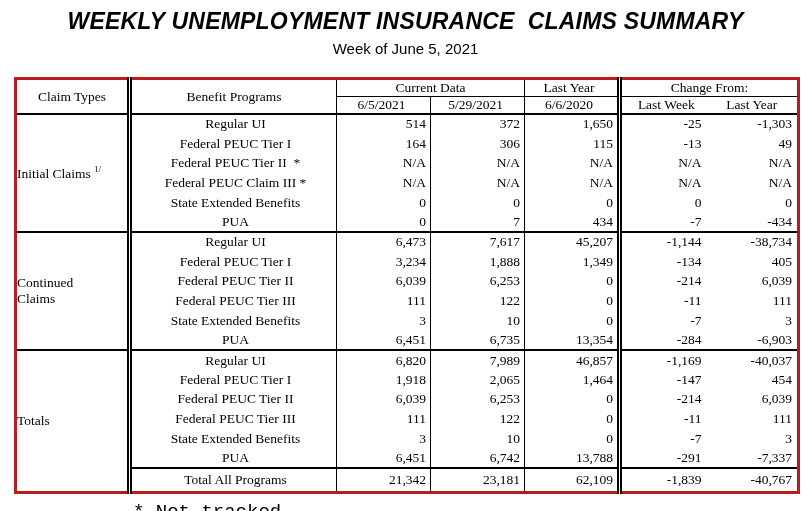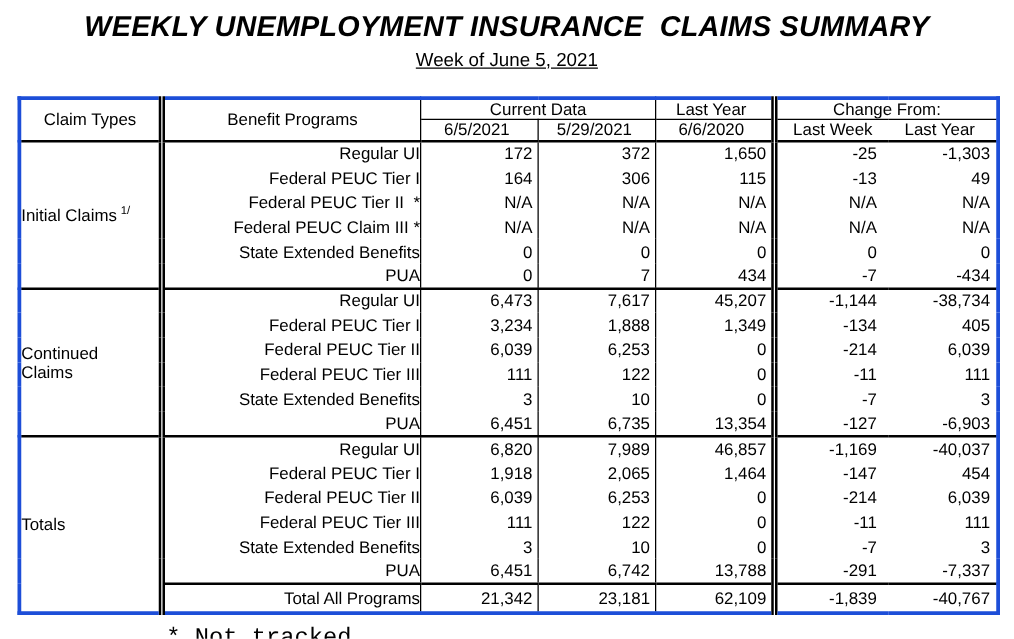--- a/index.html
+++ b/index.html
@@ -6,26 +6,27 @@
   html,body { background:#fff; }
   body {
     width:811px; height:511px; overflow:hidden;
     font-family:"Liberation Sans", sans-serif; color:#000;
   }
   .title {
     margin-top:8px; text-align:center;
     font-size:23px; font-weight:bold; font-style:italic;
     white-space:pre; letter-spacing:.2px;
   }
-  .subtitle { margin-top:5px; text-align:center; font-size:15px;text-decoration:underline; }
+  .subtitle { margin-top:5px; text-align:center; font-size:15px; }
 
   table.claims {
     margin:20px 0 0 14px; width:783px;
     border-collapse:collapse; table-layout:fixed;
-    border:3px solid #1d4ed8;
+    border:3px solid #b91c1c;
+    font-family:Liberation Serif, serif;
   }
   th, td {
     font-size:13.5px; font-weight:normal; overflow:hidden;
     padding:0; vertical-align:middle; white-space:pre;
   }
   thead tr { height:17px; }
   tbody tr { height:19.7px; }
   tr.total-row { height:24px; }
 
   
@@ -35,21 +36,21 @@
 
   
   .h-group { border-bottom:1px solid #000; }
   .head-sep { border-bottom:2px solid #000; }
 
   tbody.section { border-bottom:2px solid #000; }
   tr.total-row td { border-top:2px solid #000; }
 
   .center { text-align:center; }
   .right  { text-align:center; padding-right:4px; }
-  .program { text-align:right; padding-left:3px; }
+  .program { text-align:center; padding-left:3px; }
   .num { text-align:right; padding-right:4px; }
   .num-lw { padding-right:9px; }
   .num-ly { padding-right:5px; }
   .claim-cell { white-space:pre-line; }
   .claim-cell sup { font-size:9px; margin-left:3px; }
 
   .footnote { margin:7px 0 0 133px; font-size:19px;font-family:Liberation Mono, monospace; }
 </style>
 </head>
 <body>
@@ -80,21 +81,21 @@
       <th class="right head-sep c-d2">5/29/2021</th>
       <th class="right head-sep">6/6/2020</th>
       <th class="center head-sep c-lw">Last Week</th>
       <th class="right head-sep">Last Year</th>
     </tr>
   </thead>
 <tbody class="section">
       <tr>
         <td class="claim-cell" rowspan="6"><span>Initial Claims</span><sup>1/</sup></td>
         <td class="program c-benefit">Regular UI</td>
-        <td class="num c-d1">172</td>
+        <td class="num c-d1">514</td>
         <td class="num c-d2">372</td>
         <td class="num">1,650</td>
         <td class="num num-lw c-lw">-25</td>
         <td class="num num-ly">-1,303</td>
       </tr>
       <tr>
         <td class="program c-benefit">Federal PEUC Tier I</td>
         <td class="num c-d1">164</td>
         <td class="num c-d2">306</td>
         <td class="num">115</td>
@@ -175,21 +176,21 @@
         <td class="num c-d2">10</td>
         <td class="num">0</td>
         <td class="num num-lw c-lw">-7</td>
         <td class="num num-ly">3</td>
       </tr>
       <tr>
         <td class="program c-benefit">PUA</td>
         <td class="num c-d1">6,451</td>
         <td class="num c-d2">6,735</td>
         <td class="num">13,354</td>
-        <td class="num num-lw c-lw">-127</td>
+        <td class="num num-lw c-lw">-284</td>
         <td class="num num-ly">-6,903</td>
       </tr>
     </tbody>
     <tbody class="section">
       <tr>
         <td class="claim-cell" rowspan="7"><span>Totals</span></td>
         <td class="program c-benefit">Regular UI</td>
         <td class="num c-d1">6,820</td>
         <td class="num c-d2">7,989</td>
         <td class="num">46,857</td>

